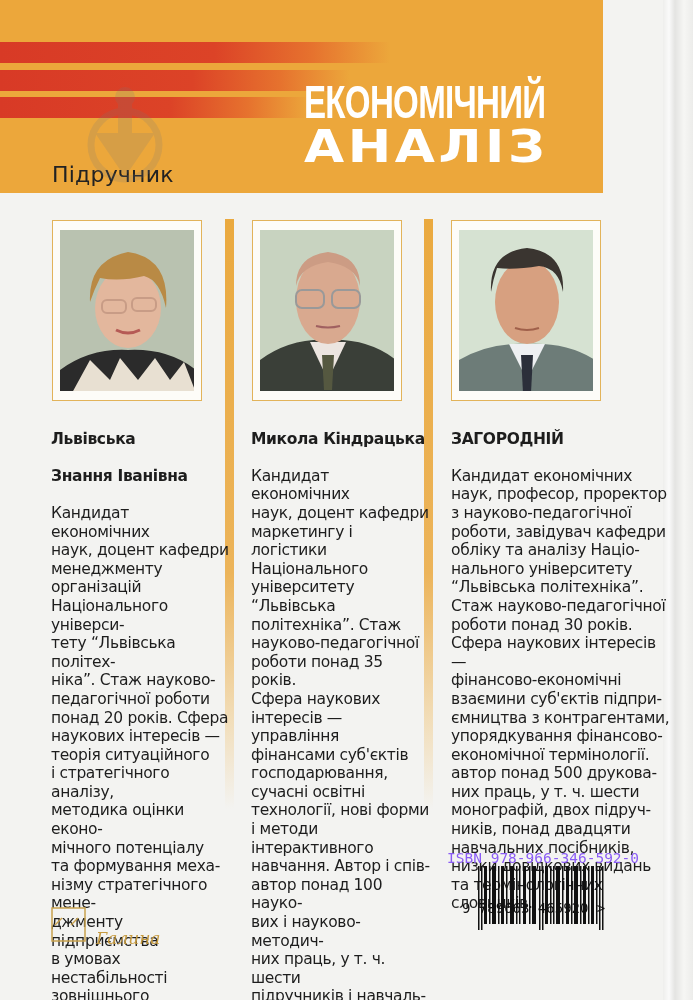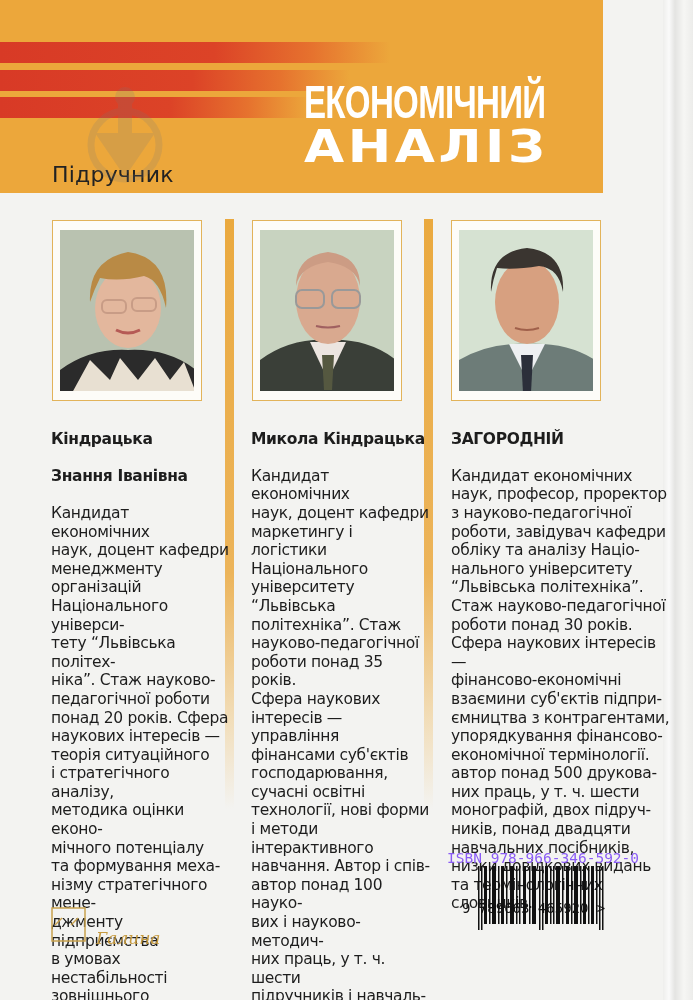--- a/index.html
+++ b/index.html
@@ -141,21 +141,21 @@
       <path d="M50 114 L68 150 L86 114 Z" fill="#eef0f2"></path>
       <path d="M62 125 L74 125 L72 163 L64 163 Z" fill="#2b2f3a"></path>
       <ellipse cx="68" cy="72" rx="32" ry="42" fill="#d7a080"></ellipse>
       <path d="M32 62 Q30 22 68 18 Q106 22 104 62 Q100 38 80 36 Q56 40 38 38 Q34 50 32 62 Z" fill="#3a3530"></path>
       <path d="M56 98 Q68 102 80 98" stroke="#a0604a" stroke-width="2" fill="none"></path>
     </svg>
   </div>
 </div>
 
 <div class="bio" style="left:51px; width:180px;">
-  <span class="name">Кіндрацька</span>
+  <span class="name">Львівська</span>
   <span class="name">Знання Іванівна</span>
   <span>Кандидат економічних
 наук, доцент кафедри
 менеджменту організацій
 Національного універси-
 тету “Львівська політех-
 ніка”. Стаж науково-
 педагогічної роботи
 понад 20 років. Сфера
 наукових інтересів —

